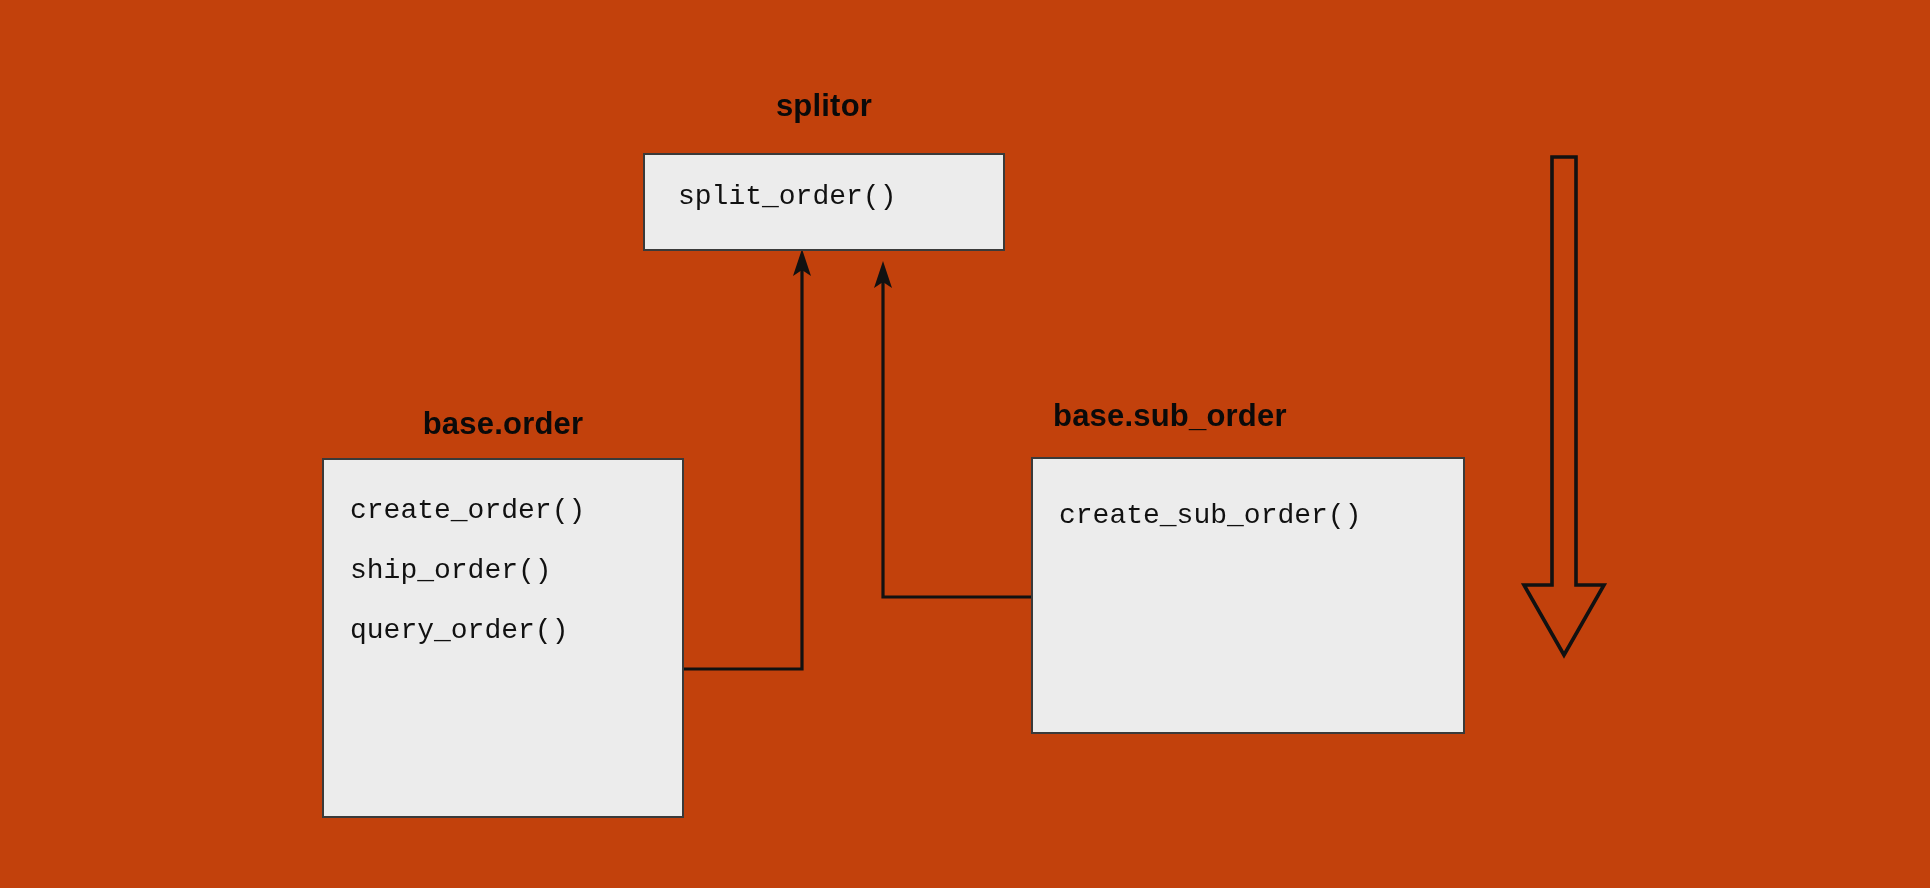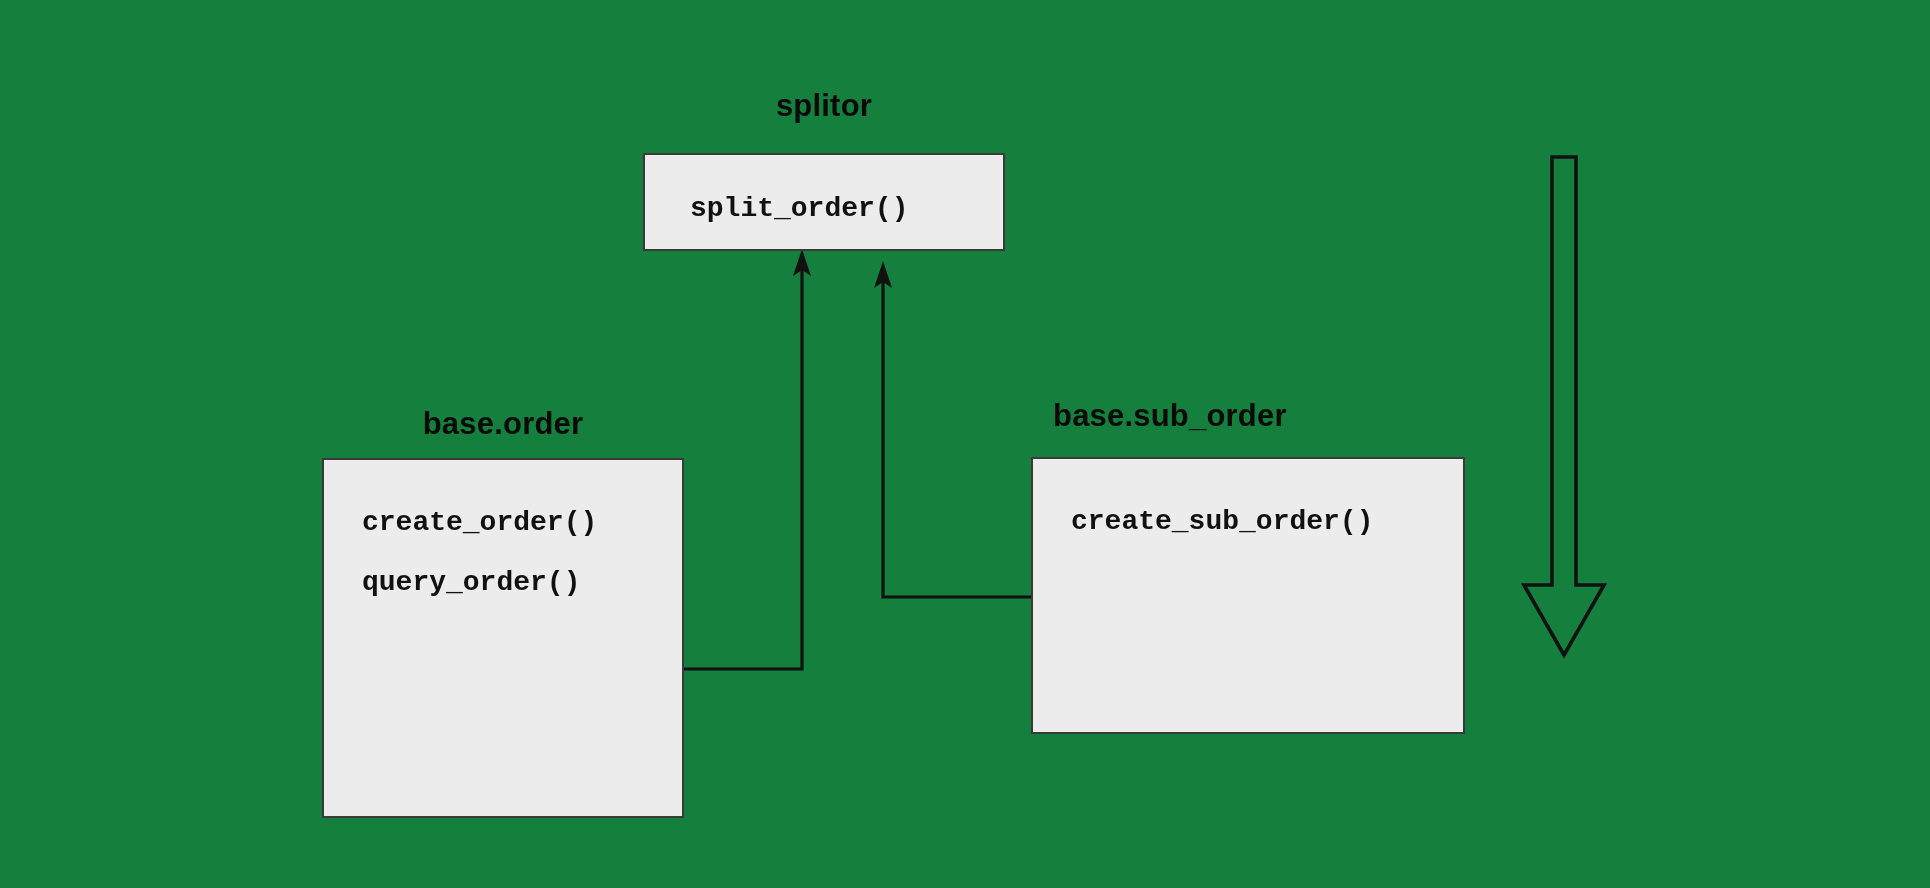--- a/index.html
+++ b/index.html
@@ -11,21 +11,21 @@
     width: 1930px;
     height: 888px;
     background: #fdf6e3;
     font-family: "Liberation Sans", sans-serif;
     overflow: hidden;
   }
   #canvas {
     position: relative;
     width: 1930px;
     height: 888px;
-    background: #15803d;
+    background: #c2410c;
   }
 
   
   #edges {
     position: absolute;
     left: 0;
     top: 0;
     width: 1930px;
     height: 888px;
     pointer-events: none;
@@ -48,23 +48,22 @@
     white-space: nowrap;
   }
   .module-box {
     position: absolute;
     box-sizing: border-box;
     background: #ececec;
     border: 2.5px solid #3a3a3a;
   }
   .method-list {
     list-style: none;
-    margin: 12px;
+    margin: 0;
     padding: 0;
-    font-weight: bold;
   }
   .method {
     font-family: "Liberation Mono", monospace;
     font-size: 28px;
     color: #111111;
     white-space: nowrap;
   }
 
   
   #module-splitor {
@@ -121,21 +120,21 @@
     padding-left: 22px;
     box-sizing: border-box;
   }
   #module-base-sub-order .module-box {
     left: 0;
     top: 59px;
     width: 434px;
     height: 277px;
   }
   #module-base-sub-order .method-list {
-    padding: 21px 0 0 26px;
+    padding: 27px 0 0 26px;
   }
   #module-base-sub-order .method {
     line-height: 60px;
   }
 
   
   #dependency-annotation {
     position: absolute;
     left: 1430px;
     top: 50px;
@@ -182,20 +181,21 @@
         <li class="method">split_order()</li>
       </ul>
     </div>
   </div>
 
   <div class="module" id="module-base-order">
     <div class="module-title">base.order</div>
     <div class="module-box">
       <ul class="method-list">
         <li class="method">create_order()</li>
+        <li class="method">ship_order()</li>
         <li class="method">query_order()</li>
       </ul>
     </div>
   </div>
 
   <div class="module" id="module-base-sub-order">
     <div class="module-title">base.sub_order</div>
     <div class="module-box">
       <ul class="method-list">
         <li class="method">create_sub_order()</li>

